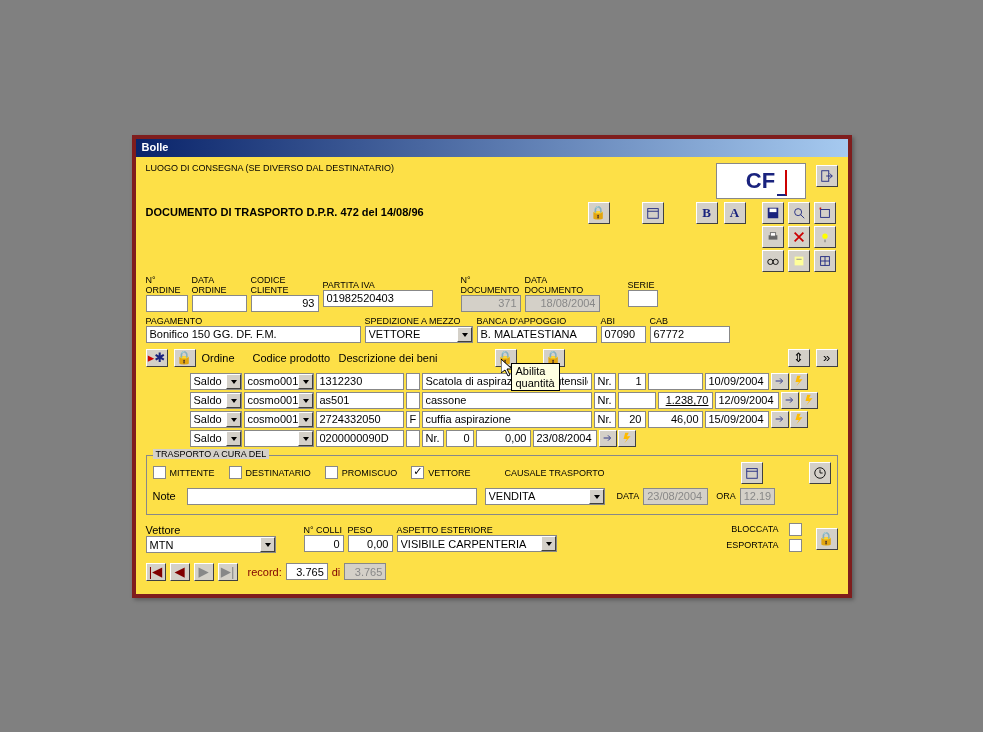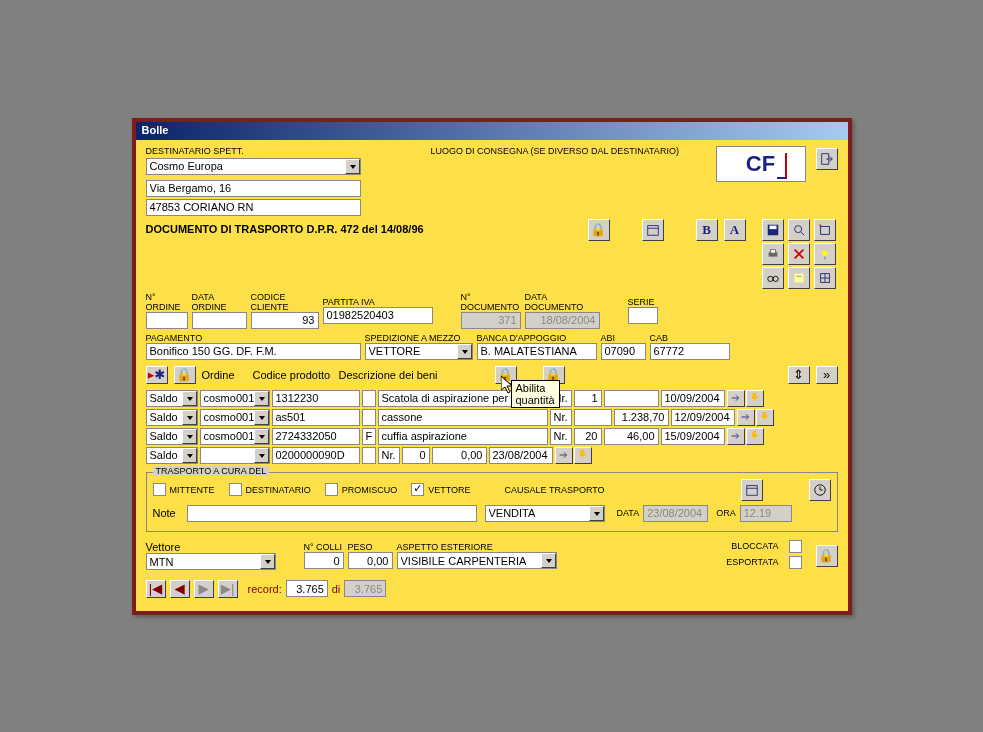--- a/index.html
+++ b/index.html
@@ -12,21 +12,21 @@
 .input.ro { background: #D4D0C8; color: #888; }
 .combo-wrap { position: relative; display: inline-block; }
 .combo-btn { position: absolute; right: 1px; top: 1px; width: 15px; height: 15px; background: #D4D0C8; border: 1px solid; border-color: #fff #404040 #404040 #fff; cursor: pointer; }
 .combo-btn::after { content: ""; position: absolute; top: 5px; left: 4px; border-left: 3px solid transparent; border-right: 3px solid transparent; border-top: 4px solid #000; }
 .btn { background: #D4D0C8; border: 1px solid; border-color: #fff #404040 #404040 #fff; height: 22px; width: 22px; cursor: pointer; display: inline-flex; align-items: center; justify-content: center; font-size: 13px; }
 .btn svg { width: 14px; height: 14px; }
 .row { display: flex; align-items: center; gap: 4px; margin-bottom: 3px; }
 .col { display: flex; flex-direction: column; }
 .section-title { font-weight: bold; font-size: 11px; margin: 4px 0; }
 .grid-header { display: flex; align-items: center; gap: 6px; margin: 6px 0; font-size: 11px; }
-.grid-row { display: flex; align-items: center; margin-bottom: 2px; }
+.grid-row { display: flex; align-items: center; margin-bottom: 2px; margin-left: 44px; }
 .grid-cell { border: 1px solid #888; background: #fff; font-size: 11px; padding: 1px 3px; height: 17px; }
 .groupbox { border: 1px solid #888; padding: 6px; margin-top: 8px; position: relative; }
 .groupbox-title { position: absolute; top: -7px; left: 6px; background: #D4D0C8; padding: 0 3px; font-size: 9px; }
 .checkbox { width: 13px; height: 13px; border: 1px solid #888; background: #fff; display: inline-block; vertical-align: middle; cursor: pointer; position: relative; }
 .checkbox.checked::after { content: "✓"; position: absolute; top: -2px; left: 1px; font-size: 11px; }
 .nav-btn { background: #D4D0C8; border: 1px solid; border-color: #fff #404040 #404040 #fff; width: 20px; height: 18px; cursor: pointer; display: inline-flex; align-items: center; justify-content: center; color: #800000; }
 .logo { background: #fff; width: 90px; height: 36px; border: 1px solid #888; display: flex; align-items: center; justify-content: center; font-weight: bold; font-size: 22px; color: #1a237e; position: relative; }
 .logo::after { content: ""; position: absolute; right: 18px; top: 6px; width: 8px; height: 24px; border-right: 2px solid #c00; border-bottom: 2px solid #1a237e; }
 .tooltip { position: absolute; background: #FFFFE1; border: 1px solid #000; padding: 1px 4px; font-size: 11px; z-index: 10; }
 .cursor { position: absolute; z-index: 20; }
@@ -36,31 +36,20 @@
 <body>
 
 <div class="window">
   <div class="titlebar">
     <span>Bolle</span>
   </div>
   <div class="content">
 
     <div class="row" style="align-items:flex-start;">
       <div style="flex:1;">
-        <div class="label">DESTINATARIO SPETT.</div>
-        <div class="row" style="margin-top:2px;">
-          <div class="combo-wrap" style="width:215px;">
-            <input class="input" style="width: 215px;" value="Cosmo Europa">
-            <div class="combo-btn"></div>
-          </div>
-        </div>
-        <input class="input" style="width: 215px; margin-top: 2px;" value="Via Bergamo, 16">
-        <input class="input" style="width: 215px; margin-top: 2px;" value="47853 CORIANO RN">
-      </div>
-      <div style="flex:1;">
         <div class="label">LUOGO DI CONSEGNA (SE DIVERSO DAL DESTINATARIO)</div>
       </div>
       <div style="display:flex;align-items:flex-start;gap:10px;">
         <div class="logo">
             <span>CF</span>
           </div>
         <button class="btn" style="margin-top:2px;">
           <svg viewBox="0 0 16 16">
               <rect x="2" y="2" width="8" height="12" fill="none" stroke="#1a237e"></rect>
               <path d="M7 8 L14 8 M11 5 L14 8 L11 11" stroke="#1a237e" fill="none"></path>
@@ -247,21 +236,21 @@
           </button>
         </div>
         <div class="grid-row">
           <div class="combo-wrap" style="width:52px;"><input class="grid-cell" style="width: 52px;" value="Saldo"><div class="combo-btn"></div></div>
           <div class="combo-wrap" style="width:70px;margin-left:2px;"><input class="grid-cell" style="width: 70px;" value="cosmo001"><div class="combo-btn"></div></div>
           <input class="grid-cell" style="width: 88px; margin-left: 2px;" value="as501">
           <input class="grid-cell" style="width: 14px; margin-left: 2px; text-align: center;" value="">
           <input class="grid-cell" style="width: 170px; margin-left: 2px;" value="cassone">
           <input class="grid-cell" style="width: 22px; margin-left: 2px;" value="Nr.">
           <input class="grid-cell" style="width: 28px; margin-left: 2px; text-align: right; padding-left: 33px;" value="10">
-          <input class="grid-cell" style="width: 55px; margin-left: 2px; text-align: right;" value="1.238,70">
+          <input class="grid-cell" style="width: 55px; margin-left: 2px; text-align: right; text-decoration: underline;" value="1.238,70">
           <input class="grid-cell" style="width: 64px; margin-left: 2px;" value="12/09/2004">
           <button class="btn" style="height:17px;width:18px;margin-left:2px;">
             <svg viewBox="0 0 16 16">
               <path d="M3 8 L10 8 M8 5 L11 8 L8 11" stroke="#1a237e" fill="none"></path>
             </svg>
           </button>
           <button class="btn" style="height:17px;width:18px;margin-left:1px;">
             <svg viewBox="0 0 16 16">
               <path d="M6 2 L4 9 L8 9 L5 14 L12 6 L8 6 L10 2 Z" fill="#fb0"></path>
             </svg>
@@ -338,21 +327,21 @@
             </svg>
           </button>
       </div>
       <div class="row" style="margin-top:4px;">
         <span style="font-size:11px;width:30px;">Note</span>
         <input class="input" style="width: 290px;">
         <div class="combo-wrap" style="width:120px;margin-left:4px;"><input class="input" style="width: 120px;" value="VENDITA"><div class="combo-btn"></div></div>
         <span class="label" style="margin-left:8px;">DATA</span>
         <input class="input ro" style="width: 65px;" value="23/08/2004">
         <span class="label" style="margin-left:4px;">ORA</span>
-        <input class="input ro" style="width: 52px;" value="12.19">
+        <input class="input ro" style="width: 35px;" value="12.19">
       </div>
     </div>
 
     <div class="row" style="margin-top:8px;">
       <div class="col" style="width:130px;">
           <span style="font-size:11px;">Vettore</span>
         <div class="combo-wrap" style="width:130px;"><input class="input" style="width: 130px;" value="MTN"><div class="combo-btn"></div></div>
       </div>
       <div style="width:20px;"></div>
       <div class="col" style="width:40px;">

